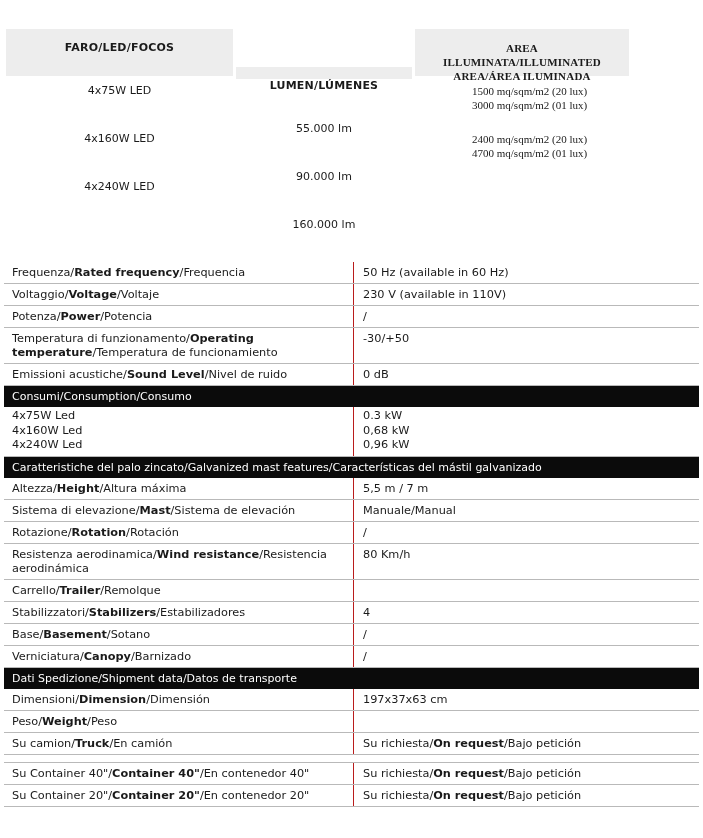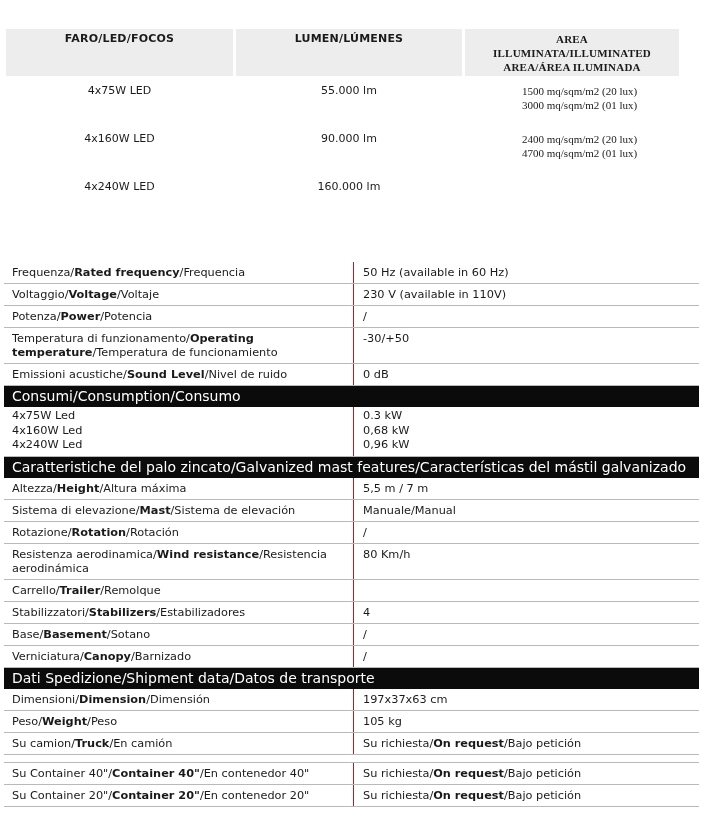--- a/index.html
+++ b/index.html
@@ -3,37 +3,37 @@
 <meta charset="utf-8">
 <style>
   html, body { margin: 0; padding: 0; background: #ffffff; }
   body { width: 703px; height: 838px; position: relative; overflow: hidden;
          font-family: "DejaVu Sans", sans-serif; color: #1a1a1a; }
 
   
   .lt { position: absolute; left: 6px; top: 29px; width: 691px; }
   .lt-head { display: flex; height: 47px; }
   .lt-head > div { background: #ededed; display: flex; align-items: flex-start; justify-content: center;
-                   text-align: center; font-weight: bold; font-size: 11px; letter-spacing: 0.2px; padding-top: 3px; box-sizing: border-box; line-height: 14px; }
+                   text-align: center; font-weight: bold; font-size: 11px; letter-spacing: 0.2px; padding-top: 12px; box-sizing: border-box; line-height: 14px; }
   .c1 { width: 227px; margin-right: 3px; }
-  .c2 { width: 226px; margin-right: 3px; }
+  .c2 { width: 176px; margin-right: 3px; margin-top: 38px; }
   .c3 { width: 214px; font-family: Liberation Serif, serif; }
   .lt-row { display: flex; height: 48px; font-size: 11px; line-height: 14px; }
   .lt-row > div { text-align: center; padding-top: 8px; box-sizing: border-box; }
   .lt-row .c3 { text-align: left; padding-left: 57px; }
   .lt-body { padding-top: 0px; }
 
   
   .st { position: absolute; left: 4px; top: 262px; width: 695px; font-size: 11.3px; }
   .srow { display: flex; border-bottom: 1px solid #b9b9b9; min-height: 21px; box-sizing: border-box; }
   .srow .k { width: 350px; padding: 4px 0 3px 8px; box-sizing: border-box; line-height: 14px; border-right: 1px solid #b91c1c; }
   .srow .v { flex: 1; padding: 4px 0 3px 9px; box-sizing: border-box; line-height: 14px; }
   .srow.tall { min-height: 36px; }
   .srow.tall3 { min-height: 47px; }
-  .sec { background: #0b0b0b; color: #ffffff; height: 21px; line-height: 21px; padding-left: 8px; font-size: 14px; box-sizing: border-box; }
+  .sec { background: #0b0b0b; color: #ffffff; height: 21px; line-height: 21px; padding-left: 8px; font-size: 11px; box-sizing: border-box; }
   .gap { height: 7px; border-bottom: 1px solid #b9b9b9; }
   b { font-weight: bold; }
 </style>
 </head>
 <body>
 
 <div class="lt">
   <div class="lt-head">
     <div class="c1">FARO/LED/FOCOS</div>
     <div class="c2">LUMEN/LÚMENES</div>
@@ -120,21 +120,20 @@
     <div class="v">/</div>
   </div>
 
   <div class="sec">Dati Spedizione/Shipment data/Datos de transporte</div>
   <div class="srow">
     <div class="k"><span>Dimensioni/</span><b>Dimension</b><span>/Dimensión</span></div>
     <div class="v">197x37x63 cm</div>
   </div>
   <div class="srow">
     <div class="k"><span>Peso/</span><b>Weight</b><span>/Peso</span></div>
-    <div class="v">105 kg</div>
   </div>
   <div class="srow">
     <div class="k"><span>Su camion/</span><b>Truck</b><span>/En camión</span></div>
     <div class="v"><span>Su richiesta/</span><b>On request</b><span>/Bajo petición</span></div>
   </div>
   <div class="gap"></div>
   <div class="srow">
     <div class="k"><span>Su Container 40"/</span><b>Container 40"</b><span>/En contenedor 40"</span></div>
     <div class="v"><span>Su richiesta/</span><b>On request</b><span>/Bajo petición</span></div>
   </div>

